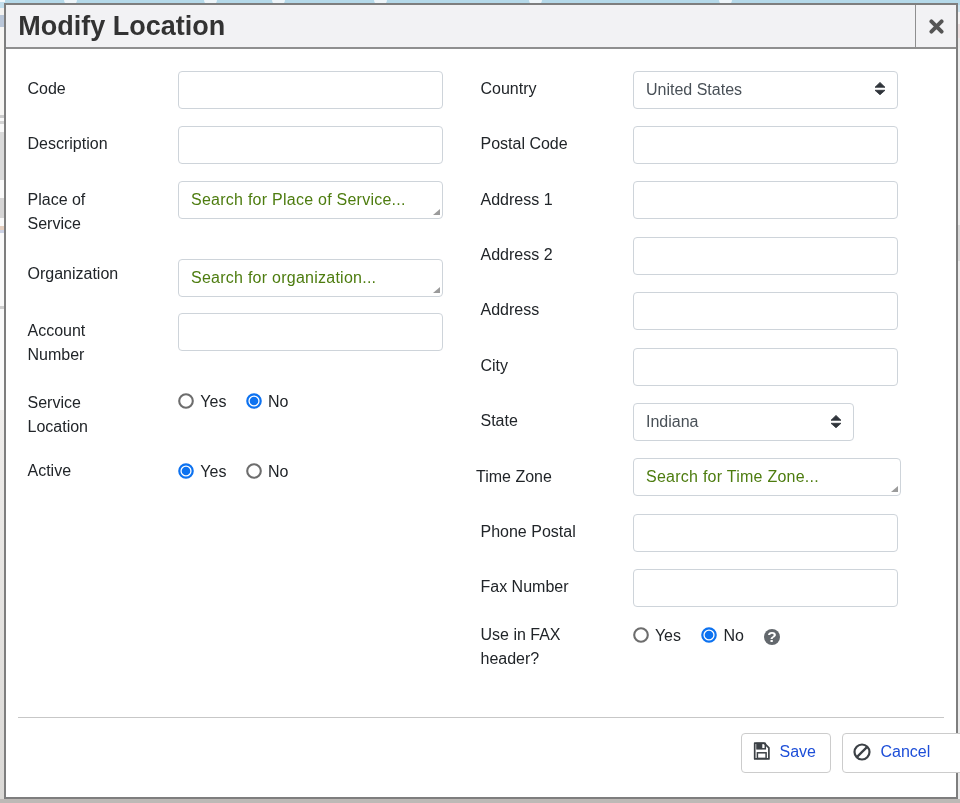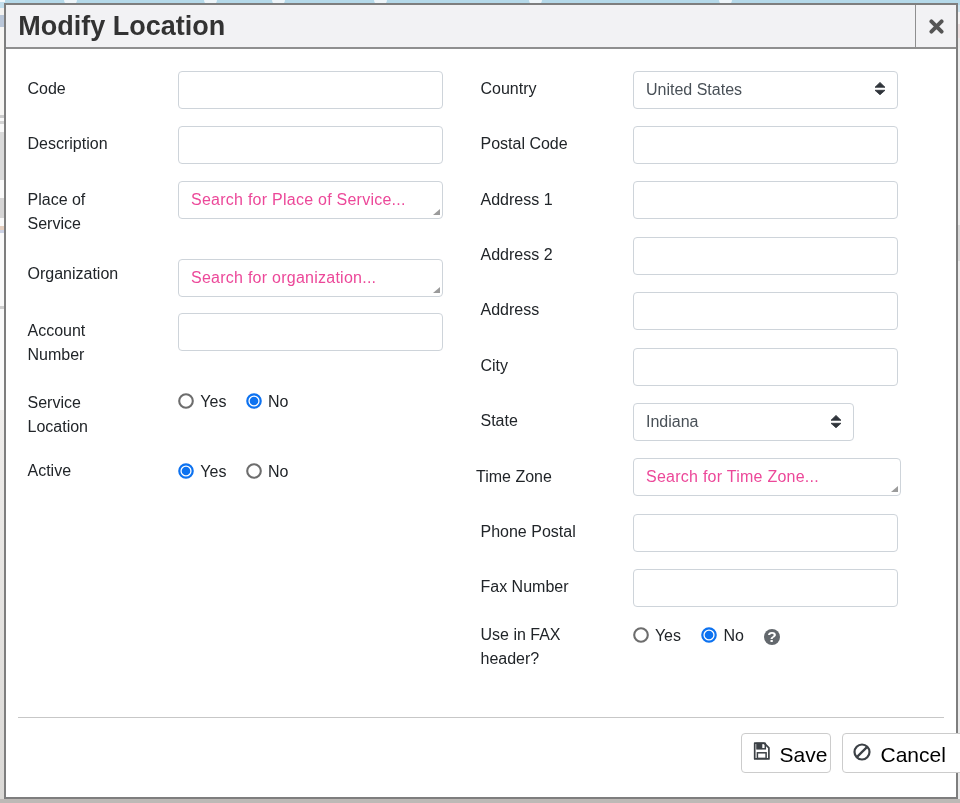--- a/index.html
+++ b/index.html
@@ -21,29 +21,29 @@
 #mhead { position:absolute; left:0; top:0; width:100%; height:44px; background:#f2f2f4;
   border-bottom:2px solid #8f8f8f; }
 #mtitle { position:absolute; left:12.3px; top:0; line-height:43px; font-size:27px; font-weight:bold; color:#333; }
 #mclose { position:absolute; right:0; top:0; width:41px; height:42px; border-left:1px solid #8f8f8f; }
 #mbody { position:absolute; left:0; top:44px; width:100%; bottom:0; background:#fff; }
 
 
 .lab { position:absolute; font-size:16px; color:#212529; line-height:24px; margin-top:-0.6px; }
 .ctl { position:absolute; height:38px; border:1px solid #ced4da; border-radius:4px; background:#fff;
   font-size:16px; color:#495057; line-height:36.2px; padding-left:12px; }
-.ph { color:#ec4899; letter-spacing:0.25px; }
+.ph { color:#4d7c0f; letter-spacing:0.25px; }
 .grip { position:absolute; right:2.5px; bottom:3px; width:7px; height:6px; }
 .radio { position:absolute; width:16px; height:16px; }
 .rtext { position:absolute; font-size:16px; color:#212529; line-height:19px; }
 
 #footline { position:absolute; left:12px; top:712px; width:926px; height:1.2px; background:#c7c7c7; }
 .btn { position:absolute; top:727.5px; height:40px; border:1px solid #cccccc; border-radius:4px;
   background:#fff; font-size:16px; color:#444; }
-.btn span.txt { position:absolute; top:9.5px; font-size:21px; color:#000000; }
+.btn span.txt { position:absolute; top:9.5px; font-size:16px; color:#1d4ed8; }
 </style>
 </head>
 <body>
 <div id="stage">
   <div class="bgtop">
     <span class="notch" style="left:64px"></span>
     <span class="notch" style="left:204px"></span>
     <span class="notch" style="left:272px"></span>
     <span class="notch" style="left:374px"></span>
     <span class="notch" style="left:529px"></span>

